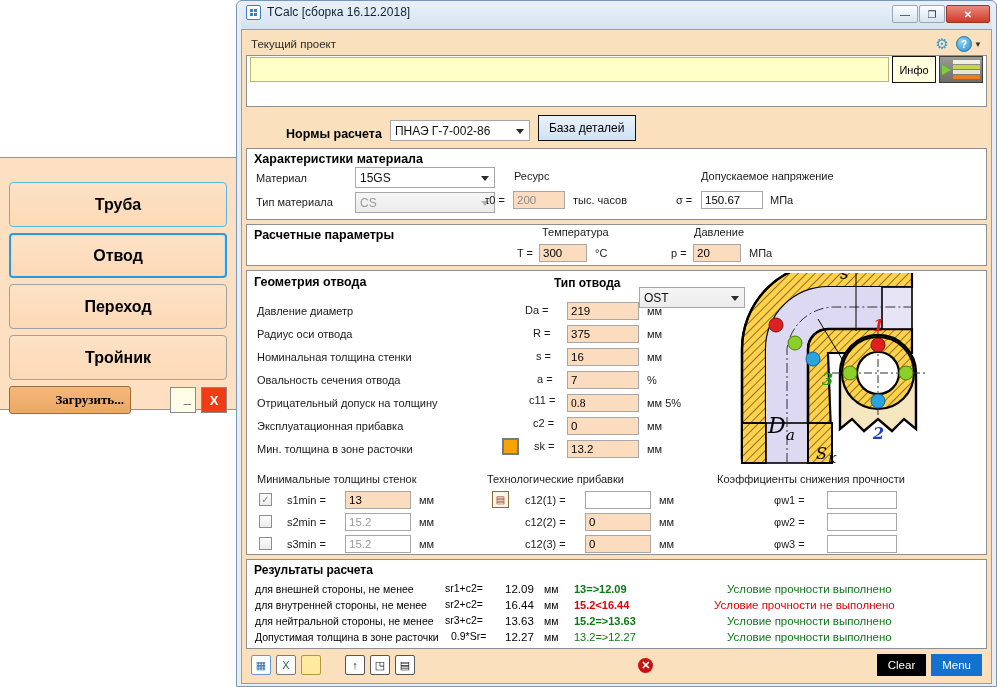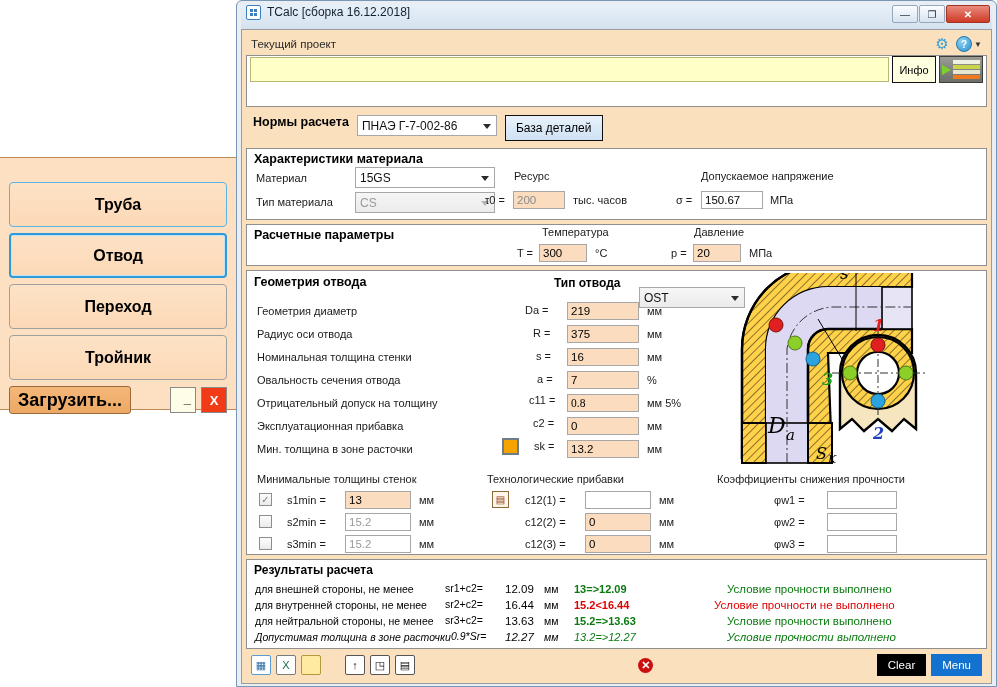--- a/index.html
+++ b/index.html
@@ -31,23 +31,24 @@
     font-family: "Liberation Sans", sans-serif;
     cursor: pointer;
   }
   .big-btn.sel-soft { border: 1px solid #59b4e8; }
   .big-btn.sel-strong { border: 2px solid #2e9bd8; box-shadow: 0 0 0 1px #bfe4f8 inset; }
   .loadrow { display: flex; align-items: center; margin-top: 4px; }
   #load-btn {
     width: 122px; height: 28px;
     background: linear-gradient(#f5b779, #eca864);
     border: 1px solid #9a6a3a; border-radius: 3px;
-    font-size: 18px; font-weight: bold; color: #000;
-    font-family: Liberation Sans, sans-serif;
+    font-size: 13px; font-weight: bold; color: #000;
+    font-family: Liberation Serif, serif;
     cursor: pointer;
+    text-align: right;
   }
   .spacer { flex: 1; }
   #min-sq, #close-sq {
     width: 26px; height: 26px; border: 1px solid #8a8a8a;
     font-size: 13px; font-weight: bold; cursor: pointer;
     display: flex; align-items: center; justify-content: flex-end;
     padding: 0 4px 4px 0;
   }
   #min-sq { background: #fdfde8; color: #000; }
   #close-sq {
@@ -174,34 +175,34 @@
   }
   #legend-btn .arrow {
     width: 0; height: 0;
     border-top: 5px solid transparent; border-bottom: 5px solid transparent;
     border-left: 9px solid #7ad12e;
   }
   #legend-btn .bars { display: flex; flex-direction: column; gap: 1px; flex: 1; }
   #legend-btn .bars i { height: 4px; display: block; }
 
   
-  #norms-row { display: flex; align-items: flex-start; padding: 4px 0 7px 8px; gap: 8px; }
+  #norms-row { display: flex; align-items: flex-end; padding: 4px 0 7px 8px; gap: 8px; margin-left: 33px; }
   #norms-label { font-size: 12.5px; font-weight: bold; color: #000; }
   #db-btn {
     height: 26px; padding: 0 10px;
     background: linear-gradient(#e8f2fb, #cfe2f3);
     border: 1px solid #111; font-size: 12px; color: #000;
     font-family: "Liberation Sans", sans-serif; cursor: pointer;
   }
 
   
   .res-line { font-size: 10.5px; color: #000; }
   .res-ok { color: #0a7a10; font-weight: bold; }
   .res-bad { color: #e00000; font-weight: bold; }
-  .res-ital { font-style: italic; }
+  .res-ital { }
 
   
   #bottombar {
     position: absolute; left: 3px; right: 3px; bottom: 3px;
     height: 30px; display: flex; align-items: center;
     padding: 0 6px; gap: 5px;
   }
   .tool {
     width: 20px; height: 20px; border-radius: 2px; cursor: pointer;
     display: flex; align-items: center; justify-content: center;
@@ -356,21 +357,21 @@
 
       <div class="group" style="height:285px">
         <div style="position:relative;height:283px">
           <span style="position:absolute;left:7px;top:4px;font-size:12.5px;font-weight:bold">Геометрия отвода</span>
           <span style="position:absolute;left:307px;top:5px;font-size:12px;font-weight:bold">Тип отвода</span>
           <div class="sel gray" style="position:absolute;left:392px;top:16px;width:106px;color:#111">
             <span>OST</span>
             <span class="car" style="border-top-color:#2b2b2b"></span>
           </div>
 
-          <span class="fieldlabel" style="position:absolute;left:10px;top:34px">Геометрия диаметр</span>
+          <span class="fieldlabel" style="position:absolute;left:10px;top:34px">Давление диаметр</span>
           <span class="fieldlabel" style="position:absolute;left:278px;top:33px">Da =</span>
           <input class="inp" style="position: absolute; left: 320px; top: 31px; width: 72px;" value="219">
           <span class="unit" style="position:absolute;left:400px;top:34px">мм</span>
 
           <span class="fieldlabel" style="position:absolute;left:10px;top:57px">Радиус оси отвода</span>
           <span class="fieldlabel" style="position:absolute;left:286px;top:56px">R =</span>
           <input class="inp" style="position: absolute; left: 320px; top: 54px; width: 72px;" value="375">
           <span class="unit" style="position:absolute;left:400px;top:57px">мм</span>
 
           <span class="fieldlabel" style="position:absolute;left:10px;top:80px">Номинальная толщина стенки</span>

